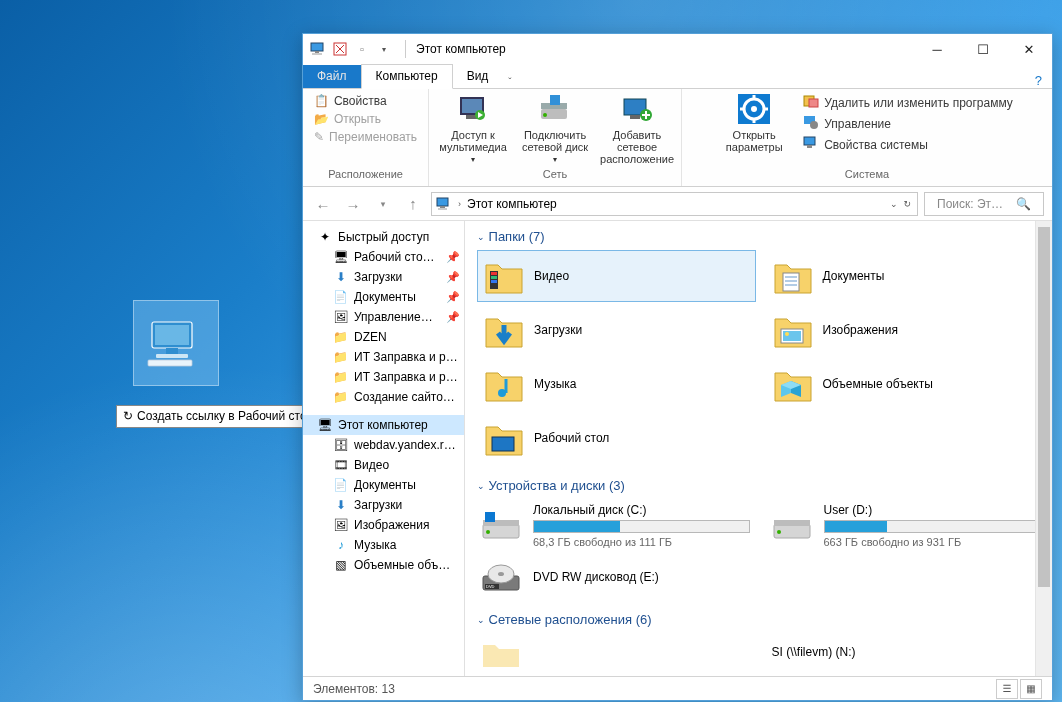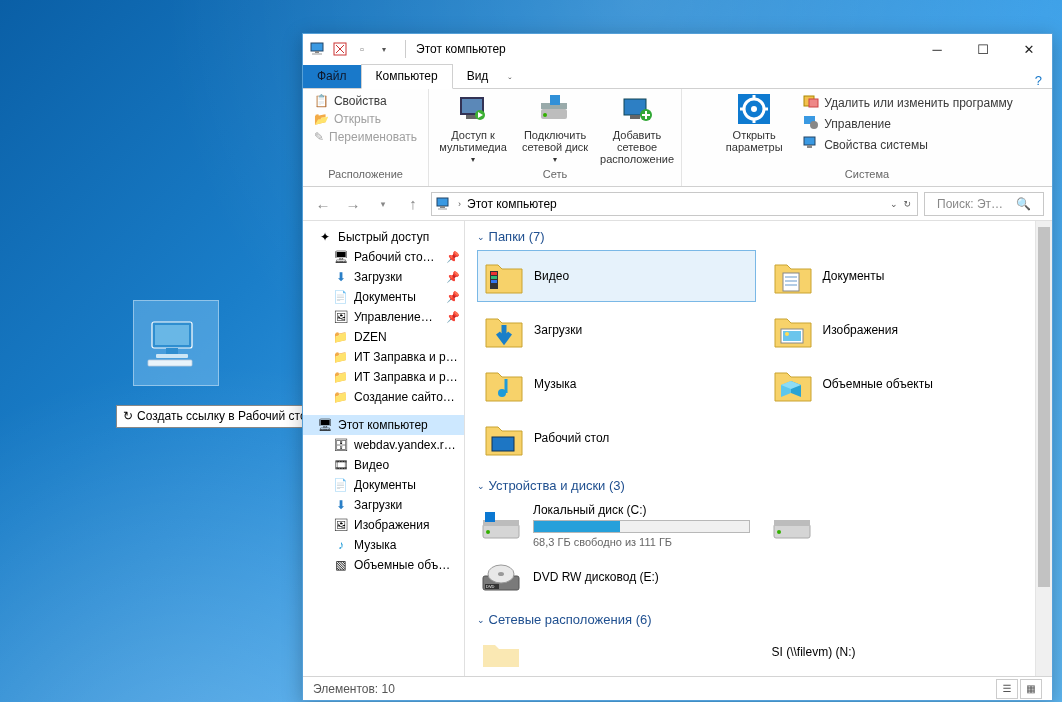--- a/index.html
+++ b/index.html
@@ -44,21 +44,21 @@
 .titlebar-qat { display: flex; gap: 4px; padding: 0 6px; align-items: center; }
 .titlebar-qat .q { width: 18px; height: 18px; display: flex; align-items: center; justify-content: center; font-size: 11px; }
 .titlebar-divider { width: 1px; height: 18px; background: #ccc; margin: 0 6px; }
 .titlebar-title { font-size: 12px; color: #000; flex: 0 0 auto; margin-left: 4px; }
 .titlebar-spacer { flex: 1; }
 .win-controls { display: flex; }
 .win-controls div { width: 46px; height: 30px; display: flex; align-items: center; justify-content: center; font-size: 13px; color: #222; }
 
 .ribbon-tabs { height: 25px; display: flex; align-items: flex-end; border-bottom: 1px solid #d0d0d0; }
 .tab { padding: 4px 14px 5px; font-size: 12px; cursor: default; }
-.tab.file { background: #1979ca; color: #0f172a; }
+.tab.file { background: #1979ca; color: #e5e5e5; }
 .tab.active { background: #fff; border: 1px solid #d0d0d0; border-bottom: 1px solid #fff; margin-bottom: -1px; }
 .ribbon-tabs .help { margin-left: auto; padding: 0 10px; color: #1979ca; font-size: 13px; }
 .ribbon-tabs .chev { padding: 0 6px; color: #555; font-size: 10px; }
 
 .ribbon { height: 98px; display: flex; border-bottom: 1px solid #d0d0d0; background: #fefefe; }
 .ribbon-group { display: flex; flex-direction: column; align-items: center; padding: 4px 8px; border-right: 1px solid #e4e4e4; }
 .ribbon-group:last-child { border-right: none; }
 .rg-body { flex: 1; display: flex; align-items: flex-start; gap: 10px; }
 .rg-title { font-size: 11px; color: #666; padding-bottom: 2px; }
 .rg-stack { display: flex; flex-direction: column; gap: 2px; font-size: 12px; }
@@ -452,20 +452,27 @@
                 </div>
               <div class="dfree">68,3 ГБ свободно из 111 ГБ</div>
             </div>
           </div>
           <div class="drive">
             <svg class="dic" viewBox="0 0 42 32">
                 <rect x="2" y="14" width="36" height="14" rx="2" fill="#d5d5d5" stroke="#aaa"></rect>
                 <rect x="2" y="10" width="36" height="6" fill="#bcbcbc"></rect>
                 <circle cx="7" cy="22" r="2" fill="#33b000"></circle>
               </svg>
+            <div class="dcol">
+              <div class="dname">User (D:)</div>
+              <div class="bar">
+                  <div class="fill" style="width:29%"></div>
+                </div>
+              <div class="dfree">663 ГБ свободно из 931 ГБ</div>
+            </div>
           </div>
           <div class="drive">
             <svg class="dic" viewBox="0 0 42 32">
                 <rect x="2" y="14" width="36" height="14" rx="2" fill="#7a7a7a" stroke="#555"></rect>
                 <ellipse cx="20" cy="12" rx="13" ry="9" fill="#e8e8e8" stroke="#999"></ellipse>
                 <ellipse cx="20" cy="12" rx="3" ry="2" fill="#999"></ellipse>
                 <rect x="4" y="22" width="14" height="5" fill="#333"></rect>
                 <text x="5" y="26" font-size="4" fill="#fff">DVD</text>
               </svg>
             <div class="dcol">
@@ -494,19 +501,19 @@
               </div>
           </div>
         </div>
       </div>
       <div class="scrollbar">
         <div class="thumb" style="top:6px;height:360px"></div>
       </div>
     </div>
   </div>
   <div class="status">
-    <span>Элементов: 10</span>
+    <span>Элементов: 13</span>
     <div class="views">
       <div class="vbtn">☰</div>
       <div class="vbtn">▦</div>
     </div>
   </div>
 </div>
 
 </body></html>

